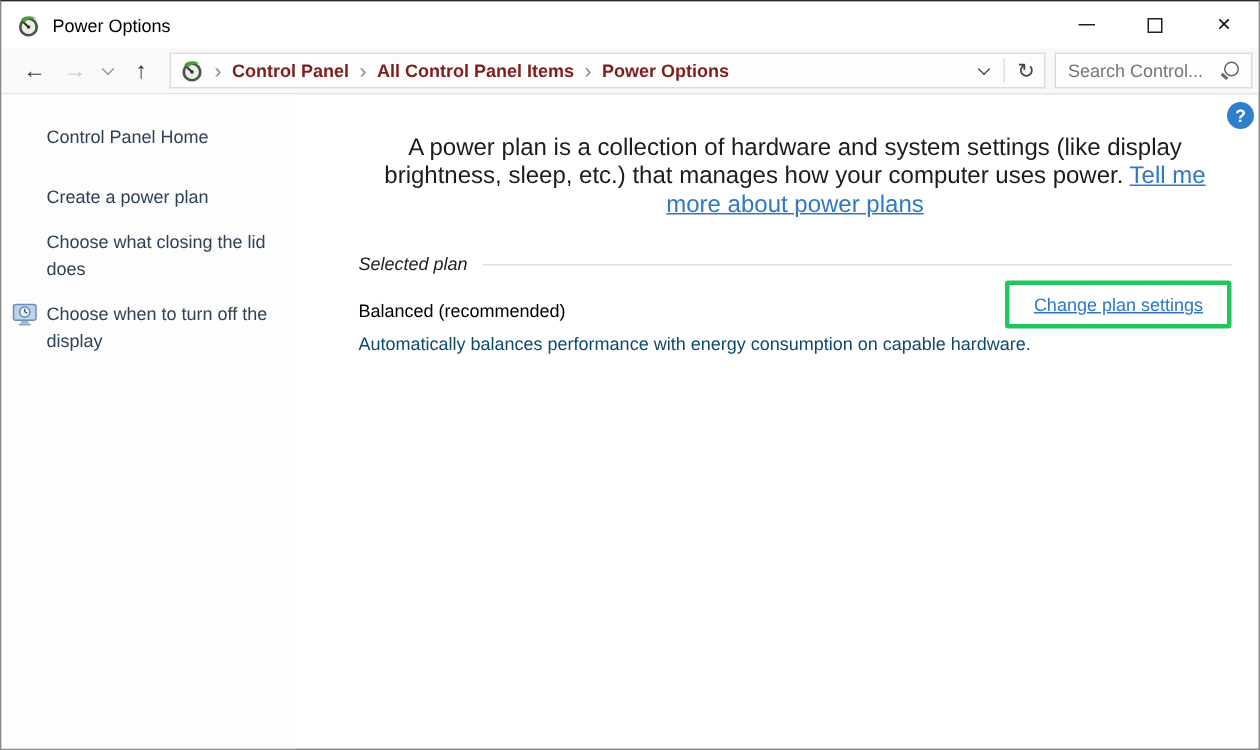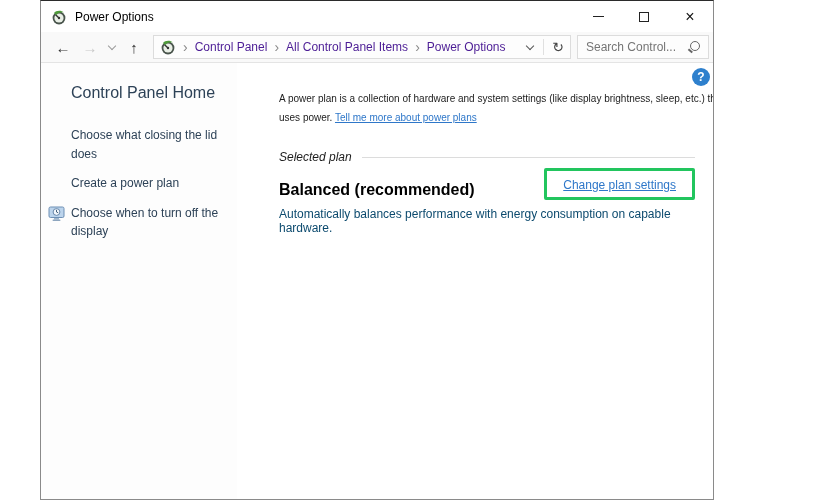--- a/index.html
+++ b/index.html
@@ -1,20 +1,20 @@
 <!DOCTYPE html>
 <html><head>
 <meta charset="utf-8">
 <style>
   * { box-sizing: border-box; }
   html,body { margin:0; padding:0; background:#fff; }
   body { width:840px; height:500px; font-family:"Liberation Sans","DejaVu Sans",sans-serif; }
   .window {
-    position:relative; width:674px; height:500px; background:#fff;
-    border:1px solid #8a8a8a; border-top:1px solid #2b2b2b; overflow:hidden;margin-left:40px;
+    position:relative; width:840px; height:500px; background:#fff;
+    border:1px solid #8a8a8a; border-top:1px solid #2b2b2b; overflow:hidden;
   }
   
   .titlebar { height:31px; display:flex; align-items:center; background:#fff; }
   .titlebar .app-icon { margin-left:10px; width:16px; height:16px; flex:0 0 auto; }
   .titlebar .title { margin-left:8px; font-size:12px; color:#000; }
   .tb-controls { margin-left:auto; display:flex; height:31px; }
   .tb-btn { width:46px; height:31px; display:flex; align-items:center; justify-content:center; color:#1a1a1a; }
   .min-glyph { width:11px; border-bottom:1px solid #222; display:block; }
   .max-glyph { width:10px; height:10px; border:1px solid #222; display:block; }
   .close-glyph { font-size:16px; line-height:16px; color:#111; }
@@ -29,61 +29,61 @@
   .nav-chev { width:18px; }
   .nav-up { width:26px; color:#333; margin-right:6px; }
   .chev-down { width:6px; height:6px; border-right:1.4px solid #9a9a9a; border-bottom:1.4px solid #9a9a9a; transform:rotate(45deg); margin-top:-3px; }
   .chev-down.dark { border-color:#555; }
   .addressbar {
     flex:1; height:24px; background:#fdfdfd; border:1px solid #dcdcdc;
     display:flex; align-items:center; padding:0 2px 0 6px; margin-right:6px; min-width:0;
   }
   .addressbar .loc-icon { width:16px; height:16px; flex:0 0 auto; }
   .crumb-sep { color:#8a8a8a; font-size:14px; padding:0 7px; line-height:1; }
-  .crumb { font-size:12px; color:#4c1d95; white-space:nowrap; }
+  .crumb { font-size:12px; color:#7f1d1d; white-space:nowrap;font-weight:bold; }
   .addr-right { margin-left:auto; display:flex; align-items:center; }
   .addr-divider { width:1px; height:16px; background:#e0e0e0; margin:0 4px; }
   .addr-chev { width:18px; height:22px; display:flex; align-items:center; justify-content:center; }
   .refresh { width:20px; font-size:14px; color:#444; display:flex; align-items:center; justify-content:center; }
   .searchbox {
     width:132px; height:24px; background:#fdfdfd; border:1px solid #dcdcdc;
     display:flex; align-items:center; padding:0 6px;
   }
   .searchbox input {
     border:none; outline:none; background:transparent; width:100%;
     font-size:12px; color:#555; font-family:Liberation Sans, sans-serif;
   }
   .mag-icon { position:relative; width:14px; height:14px; flex:0 0 auto; }
   .mag-icon::before { content:""; position:absolute; left:2px; top:1px; width:8px; height:8px; border:1.4px solid #666; border-radius:50%; }
   .mag-icon::after { content:""; position:absolute; left:0px; top:10px; width:5px; height:1.5px; background:#666; transform:rotate(40deg); }
   
   .body-area { display:flex; height:437px; }
   .sidebar { width:196px; background:#fdfdfd; padding:21px 0 0 30px; flex:0 0 auto; }
   .sidebar a, .sidebar .side-link { color:#2d4257; text-decoration:none; cursor:pointer; }
-  .side-home { font-size:16px; margin-bottom:24px; }
+  .side-home { font-size:12px; margin-bottom:24px; }
   .side-list { list-style:none; margin:0; padding:0; }
   .side-item { position:relative; width:164px; font-size:12px; line-height:18.5px; margin-bottom:11px; color:#2d4257; cursor:pointer; }
   .side-item .side-icon { position:absolute; left:-23px; top:1px; width:17px; height:17px; }
   .sleep-icon { width:15px; height:15px; border-radius:50%;
     background:radial-gradient(circle at 35% 30%, #8a8f93 0%, #4b5054 40%, #1e2224 100%); }
   
   .content { flex:1; position:relative; padding:26px 18px 0 42px; min-width:0; }
   .help-btn {
     position:absolute; top:5px; right:3px; width:18px; height:18px; border-radius:50%;
     background:#2e80cd; color:#fff; font-size:12px; font-weight:bold;
     display:flex; align-items:center; justify-content:center; cursor:pointer;
   }
   .page-heading { margin:0 0 13px 0; font-size:15.5px; font-weight:400; color:#26489b; }
-  .intro { font-size:10px; line-height:19px; color:#1c1c1c; width:582px; margin:0 0 23px 0; }
+  .intro { font-size:16px; line-height:19px; color:#1c1c1c; width:582px; margin:0 0 23px 0;text-align:center; }
   .link { color:#2e77c9; text-decoration:underline; cursor:pointer; }
   .section-row { display:flex; align-items:center; margin-bottom:17px; }
   .section-label { font-size:12px; color:#1d1d1d; white-space:nowrap;font-style:italic; }
   .section-rule { flex:1; height:1px; background:#dcdcdc; margin-left:10px; }
   .plan-row { position:relative; }
-  .plan-name { font-size:16px; font-weight:bold; color:#000; margin-bottom:8px; }
+  .plan-name { font-size:12px; font-weight:normal; color:#000; margin-bottom:8px; }
   .plan-desc { font-size:12px; color:#0c4a6e; }
   .annotation-box {
     position:absolute; top:-13px; right:0; border:3px solid #22c55e;
     padding:4px 16px; border-radius:2px; background:transparent;
   }
   .annotation-box .link { font-size:12px; white-space:nowrap; }
 </style>
 </head>
 <body>
 
@@ -146,22 +146,22 @@
       <input type="text" placeholder="Search Control..." style="">
       <span class="mag-icon"></span>
     </div>
   </div>
 
   <div class="body-area">
 
     <div class="sidebar">
       <div class="side-home side-link">Control Panel Home</div>
       <ul class="side-list">
+        <li class="side-item">Create a power plan</li>
         <li class="side-item">Choose what closing the lid does</li>
-        <li class="side-item">Create a power plan</li>
         <li class="side-item">
           <svg class="side-icon" viewBox="0 0 17 17">
             <rect x="1" y="2" width="15" height="10.5" rx="1.5" fill="#bcd4ec" stroke="#6d8fb4" stroke-width="1"></rect>
             <rect x="6" y="13" width="5" height="1.6" fill="#9fb6cd"></rect>
             <rect x="4.5" y="14.6" width="8" height="1.4" rx="0.7" fill="#8ea6bf"></rect>
             <circle cx="8.5" cy="7" r="3.4" fill="#f4f8fc" stroke="#5b7da3" stroke-width="0.9"></circle>
             <path d="M8.5 7 L8.5 4.8 M8.5 7 L10.2 7.8" stroke="#33506e" stroke-width="0.9"></path>
           </svg>
           <span>Choose when to turn off the display</span>
         </li>

